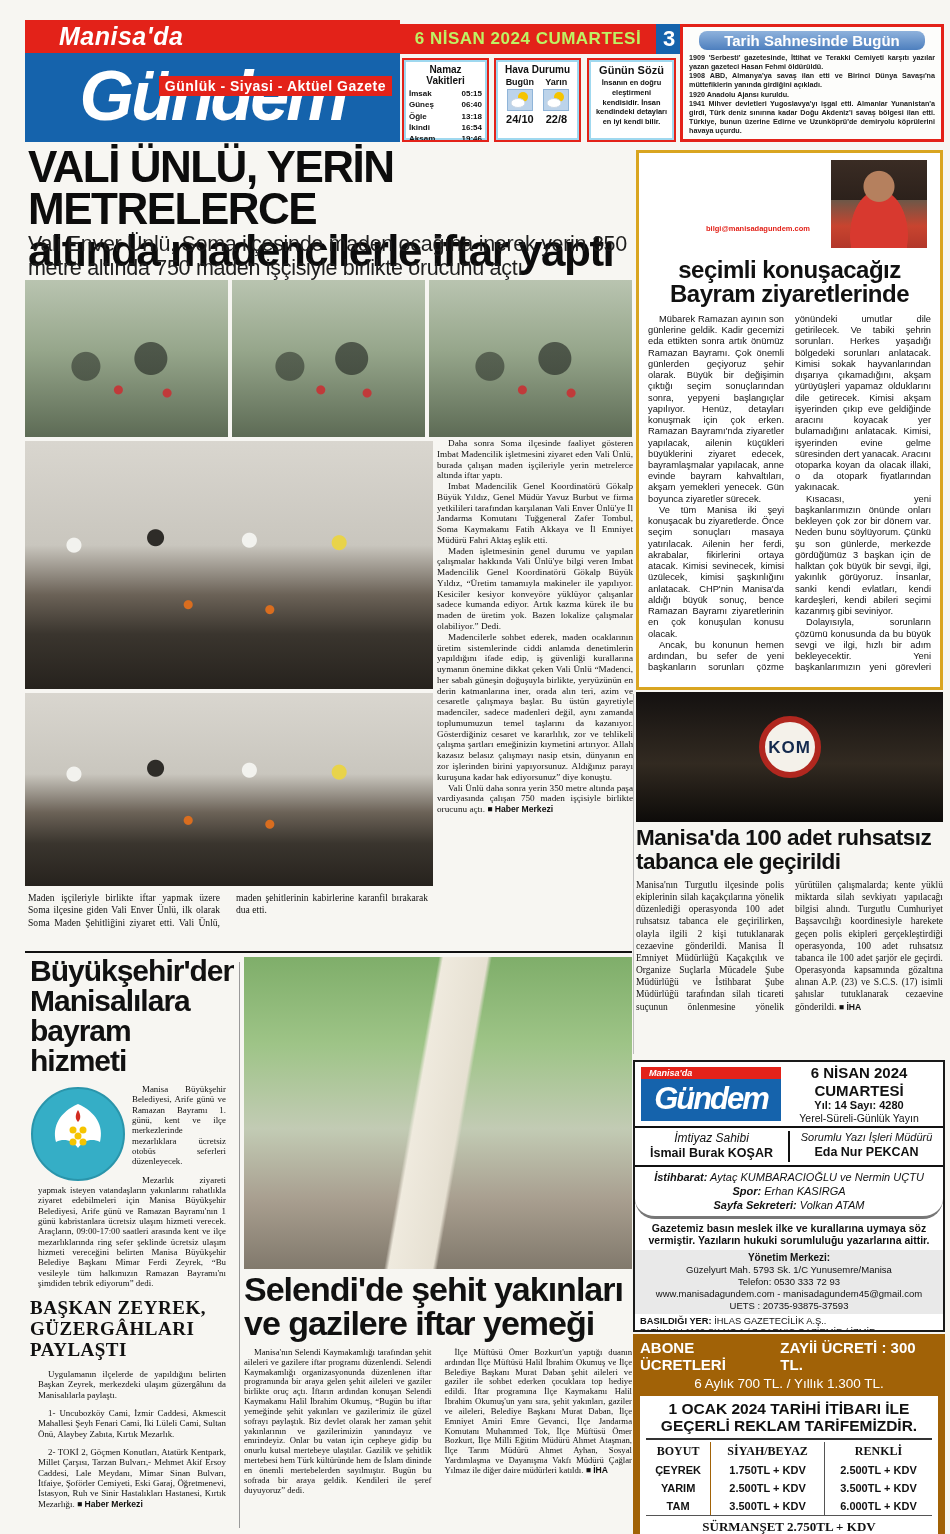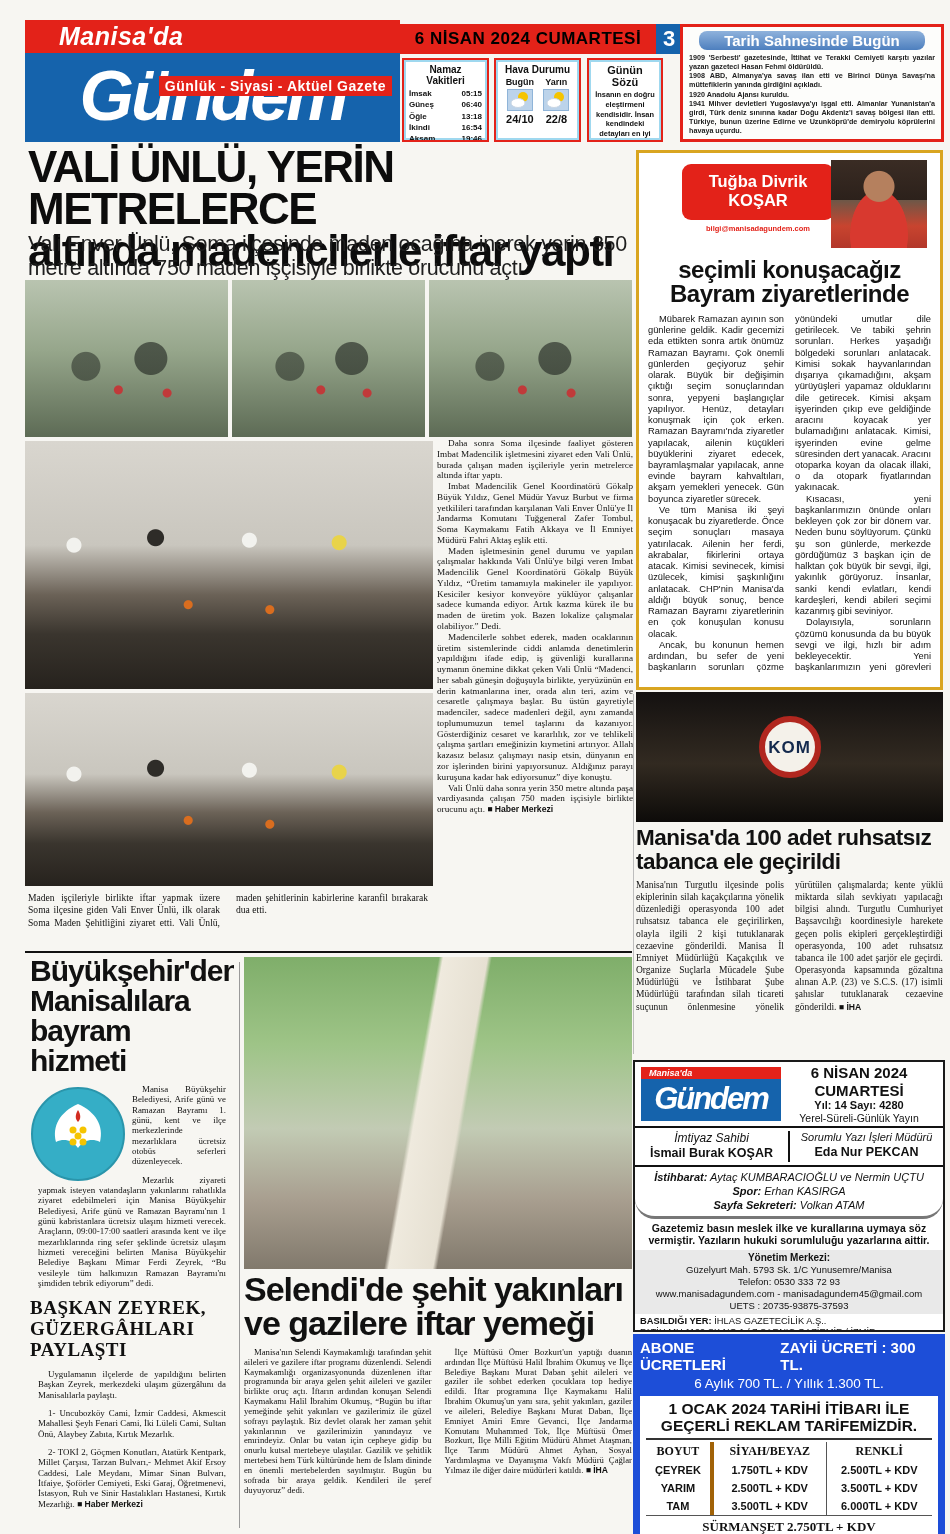--- a/index.html
+++ b/index.html
@@ -10,21 +10,21 @@
 
   
   .logo{left:25px;top:20px;width:375px;height:122px;}
   .logo-kicker{background:#e32219;color:#fff;font-style:italic;font-weight:800;
     font-size:25px;padding:2px 0 2px 34px;letter-spacing:.5px;}
   .logo-main{position:relative;background:#1563ac;height:89px;color:#fff;font-weight:800;
     font-size:70px;letter-spacing:-3px;text-align:center;line-height:86px;font-style:italic;}
   .logo-tagline{position:absolute;top:23px;right:8px;background:#e32219;color:#fff;
     font-size:14px;font-weight:700;font-style:normal;letter-spacing:.5px;line-height:1;
     padding:3px 6px;}
-  .datebar{left:400px;top:24px;width:256px;height:30px;background:#e32219;color:#000000;
+  .datebar{left:400px;top:24px;width:256px;height:30px;background:#e32219;color:#bef264;
     font-weight:800;font-size:17px;text-align:center;line-height:30px;letter-spacing:.5px;}
   .pagenum{left:656px;top:24px;width:26px;height:30px;background:#1563ac;color:#fff;
     font-weight:800;font-size:22px;text-align:center;line-height:30px;}
   .infobox{top:58px;height:84px;background:#fff;border:2px solid #e32219;
     box-shadow:inset 0 0 0 2px #9fd8ef;padding:4px 5px;overflow:hidden;}
   .infobox h4{margin:0 0 2px 0;font-size:10px;text-align:center;}
   .prayer-row{display:flex;justify-content:space-between;font-size:8px;font-weight:700;
     line-height:1.42;}
   .weather-grid{display:flex;justify-content:space-around;text-align:center;}
   .weather-col{font-size:9px;font-weight:700;}
@@ -124,31 +124,31 @@
   .mh-staff{border-bottom:3px solid #777;padding:3px 2px;text-align:center;font-size:11px;
     line-height:1.3;font-style:italic;border-radius:20px;}
   .mh-staff b{font-style:italic;}
   .mh-pledge{padding:3px 8px;font-weight:700;font-size:10.5px;text-align:center;line-height:1.2;}
   .mh-hq{background:#e9e9e9;text-align:center;font-size:9.5px;line-height:1.25;padding:2px 4px;}
   .mh-hq .hqt{font-weight:800;font-size:10px;}
   .mh-print{padding:2px 5px;font-size:9.3px;line-height:1.25;}
   .mh-print b{font-weight:800;}
 
   
-  .subbox{left:633px;top:1334px;width:312px;height:200px;background:#1d4ed8;color:#fff;
+  .subbox{left:633px;top:1334px;width:312px;height:200px;background:#a16207;color:#fff;
     padding:5px 7px;overflow:hidden;}
   .sub-row1{display:flex;justify-content:space-between;font-weight:800;font-size:15px;}
   .sub-row2{text-align:center;font-size:13.5px;margin:3px 0 5px 0;}
   .adbox{background:#fff;color:#111;padding:4px 6px;height:142px;overflow:hidden;}
   .ad-title{text-align:center;font-weight:800;font-size:15.5px;line-height:1.1;
     border-bottom:2px solid #333;padding-bottom:4px;}
   .ad-table{width:100%;border-collapse:collapse;margin-top:2px;}
   .ad-table th{font-family:"Liberation Serif",serif;font-weight:700;font-size:12px;padding:2px 0;}
   .ad-table td{font-size:11px;font-weight:700;text-align:center;padding:3px 0;}
-  .ad-table td:first-child,.ad-table th:first-child{border-right:4px solid #a16207;}
+  .ad-table td:first-child,.ad-table th:first-child{border-right:1px solid #a16207;}
   .ad-table td:last-child,.ad-table th:last-child{border-left:1px solid #555;}
   .ad-foot{text-align:center;font-family:"Liberation Serif",serif;font-weight:700;font-size:13px;
     border-top:1px solid #555;padding-top:3px;}
 
   
   .hr-main{left:25px;top:951px;width:607px;height:2px;background:#111;}
   .vr-left{left:239px;top:962px;width:1px;height:566px;background:#9a9a9a;}
   .vr-right{left:633px;top:694px;width:1px;height:360px;background:#bdbdbd;}
   .muni{left:30px;top:956px;width:204px;height:574px;overflow:hidden;}
   .muni-title{font-weight:800;font-size:30px;line-height:1.0;letter-spacing:-1px;margin-bottom:8px;}
@@ -225,21 +225,21 @@
           <svg width="24" height="20" viewBox="0 0 24 20">
               <circle cx="15" cy="7" r="5" fill="#f5c400"></circle>
               <ellipse cx="10" cy="13" rx="7" ry="4.5" fill="#fff" stroke="#c9d6e4"></ellipse>
             </svg>
         </span>
         <div class="weather-temp">22/8</div>
       </div>
     </div>
   </div>
 
-  <div class="abs infobox" style="left:587px;width:76px;">
+  <div class="abs infobox" style="left:587px;width:89px;">
     <h4 style="font-size:11px;">Günün Sözü</h4>
     <div class="quote-text">İnsanın en doğru eleştirmeni kendisidir. İnsan kendindeki detayları en iyi kendi bilir.</div>
   </div>
 
   <div class="abs historybox">
     <div class="history-head">Tarih Sahnesinde Bugün</div>
     <div class="history-body">
       <div>1909 'Serbesti' gazetesinde, İttihat ve Terakki Cemiyeti karşıtı yazılar yazan gazeteci Hasan Fehmi öldürüldü.</div>
       <div>1908 ABD, Almanya'ya savaş ilan etti ve Birinci Dünya Savaşı'na müttefiklerin yanında girdiğini açıkladı.</div>
       <div>1920 Anadolu Ajansı kuruldu.</div>
@@ -265,24 +265,20 @@
     <p>Imbat Madencilik Genel Koordinatörü Gökalp Büyük Yıldız, Genel Müdür Yavuz Burbut ve firma yetkilileri tarafından karşılanan Vali Enver Ünlü'ye İl Jandarma Komutanı Tuğgeneral Zafer Tombul, Soma Kaymakamı Fatih Akkaya ve İl Emniyet Müdürü Fahri Aktaş eşlik etti.</p>
     <p>Maden işletmesinin genel durumu ve yapılan çalışmalar hakkında Vali Ünlü'ye bilgi veren Imbat Madencilik Genel Koordinatörü Gökalp Büyük Yıldız, “Üretim tamamıyla makineler ile yapılıyor. Kesiciler kesiyor konveyöre yüklüyor çalışanlar sadece kumanda ediyor. Artık kazma kürek ile bu maden de üretim yok. Bazen lokalize çalışmalar olabiliyor.” Dedi.</p>
     <p>Madencilerle sohbet ederek, maden ocaklarının üretim sistemlerinde ciddi anlamda denetimlerin yapıldığını ifade edip, iş güvenliği kurallarına uymanın önemine dikkat çeken Vali Ünlü “Madenci, her sabah güneşin doğuşuyla birlikte, yeryüzünün en derin katmanlarına iner, orada alın teri, azim ve cesaretle çalışmaya başlar. Bu üstün gayretiyle madenciler, sadece madenleri değil, aynı zamanda toplumumuzun temel taşlarını da kazanıyor. Gösterdiğiniz cesaret ve kararlılık, zor ve tehlikeli çalışma şartları emeğinizin kıymetini artırıyor. Allah kazasız belasız çalışmayı nasip etsin, dünyanın en zor işlerinden birini yapıyorsunuz. Aldığınız parayı kuruşuna kadar hak ediyorsunuz” diye konuştu.</p>
     <p><span>Vali Ünlü daha sonra yerin 350 metre altında paşa vardiyasında çalışan 750 maden işçisiyle birlikte orucunu açtı.</span> <span class="byline">■ Haber Merkezi</span></p>
   </div>
 
   <div class="abs caption">Maden işçileriyle birlikte iftar yapmak üzere Soma ilçesine giden Vali Enver Ünlü, ilk olarak Soma Maden Şehitliğini ziyaret etti. Vali Ünlü, maden şehitlerinin kabirlerine karanfil bırakarak dua etti.</div>
 
   <div class="abs colbox">
     <div class="author">
-      <div class="author-card">
-        <div>Tuğba Divrik</div>
-        <div>KOŞAR</div>
-      </div>
       <div class="author-mail">bilgi@manisadagundem.com</div>
       <div class="author-photo"></div>
     </div>
     <div class="coltitle">
       <div>seçimli konuşacağız</div>
       <div>Bayram ziyaretlerinde</div>
     </div>
     <div class="coltext">
       <p>Mübarek Ramazan ayının son günlerine geldik. Kadir gecemizi eda ettikten sonra artık önümüz Ramazan Bayramı. Çok önemli günlerden geçiyoruz şehir olarak. Büyük bir değişimin çıktığı seçim sonuçlarından sonra, yepyeni başlangıçlar yapılıyor. Henüz, detayları konuşmak için çok erken. Ramazan Bayramı'nda ziyaretler yapılacak, ailenin küçükleri büyüklerini ziyaret edecek, bayramlaşmalar yapılacak, anne evinde bayram kahvaltıları, akşam yemekleri yenecek. Gün boyunca ziyaretler sürecek.</p>
       <p>Ve tüm Manisa iki şeyi konuşacak bu ziyaretlerde. Önce seçim sonuçları masaya yatırılacak. Ailenin her ferdi, akrabalar, fikirlerini ortaya atacak. Kimisi sevinecek, kimisi üzülecek, kimisi şaşkınlığını anlatacak. CHP'nin Manisa'da aldığı büyük sonuç, bence Ramazan Bayramı ziyaretlerinin en çok konuşulan konusu olacak.</p>

